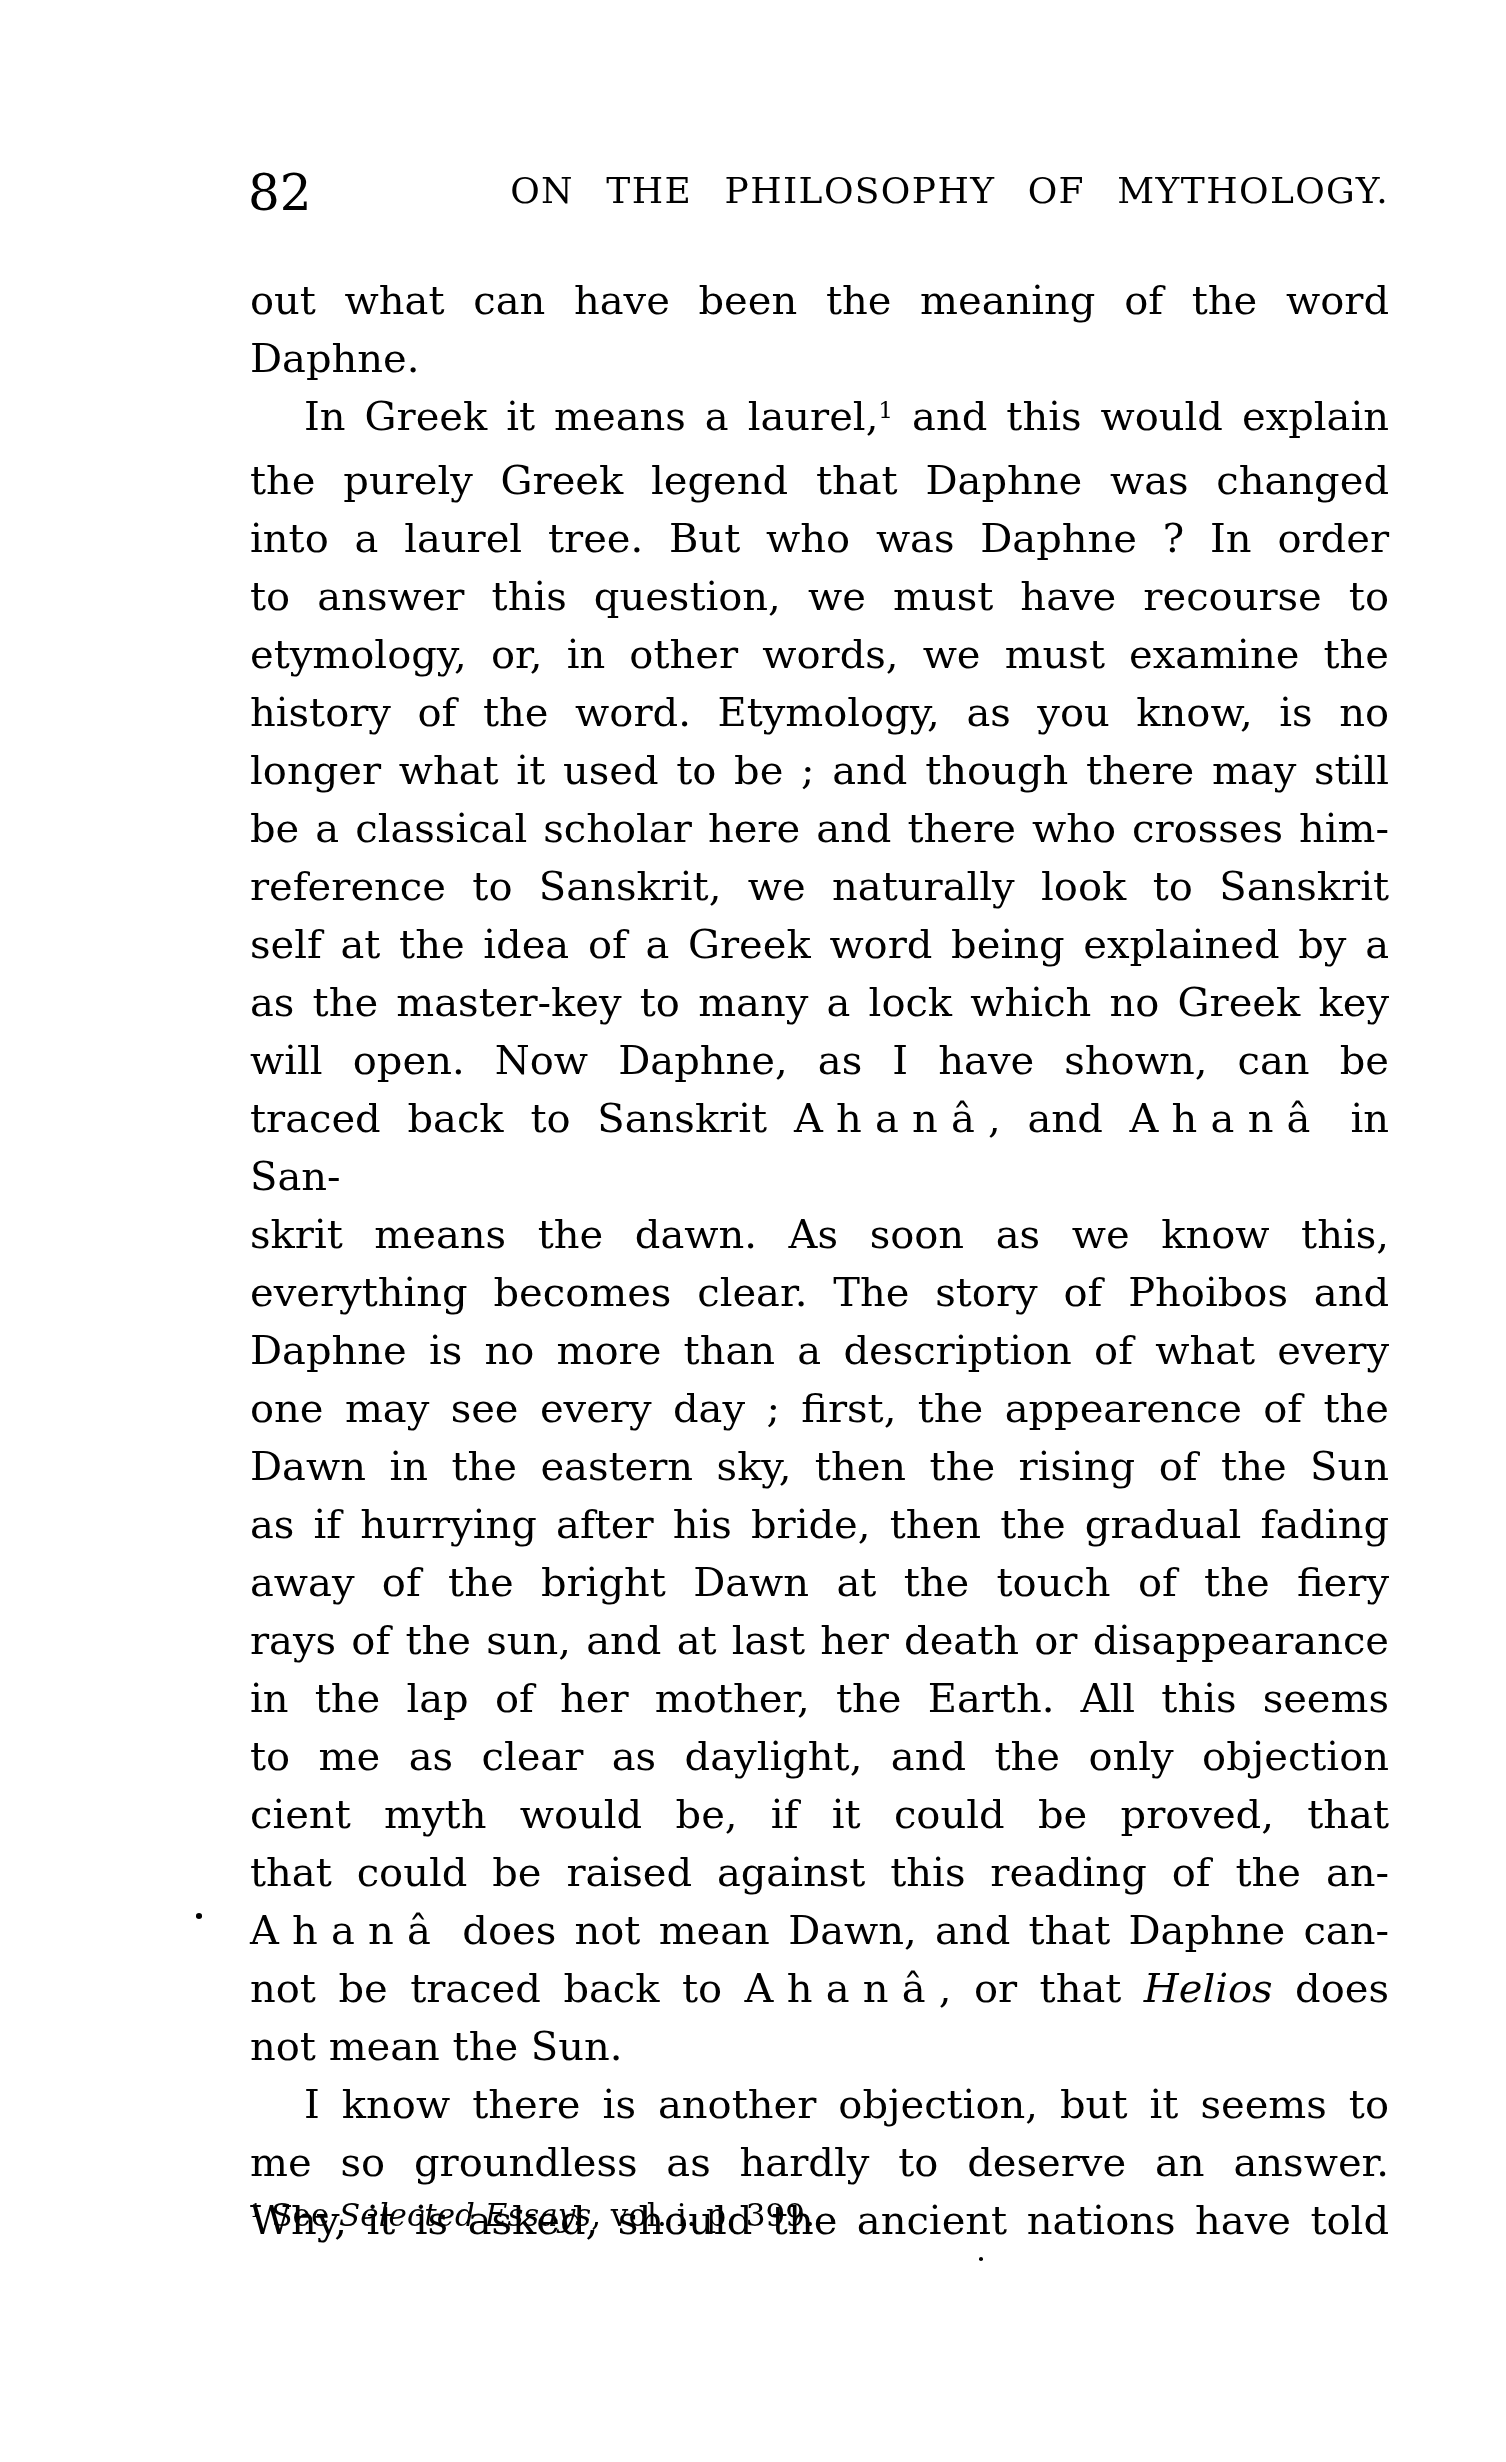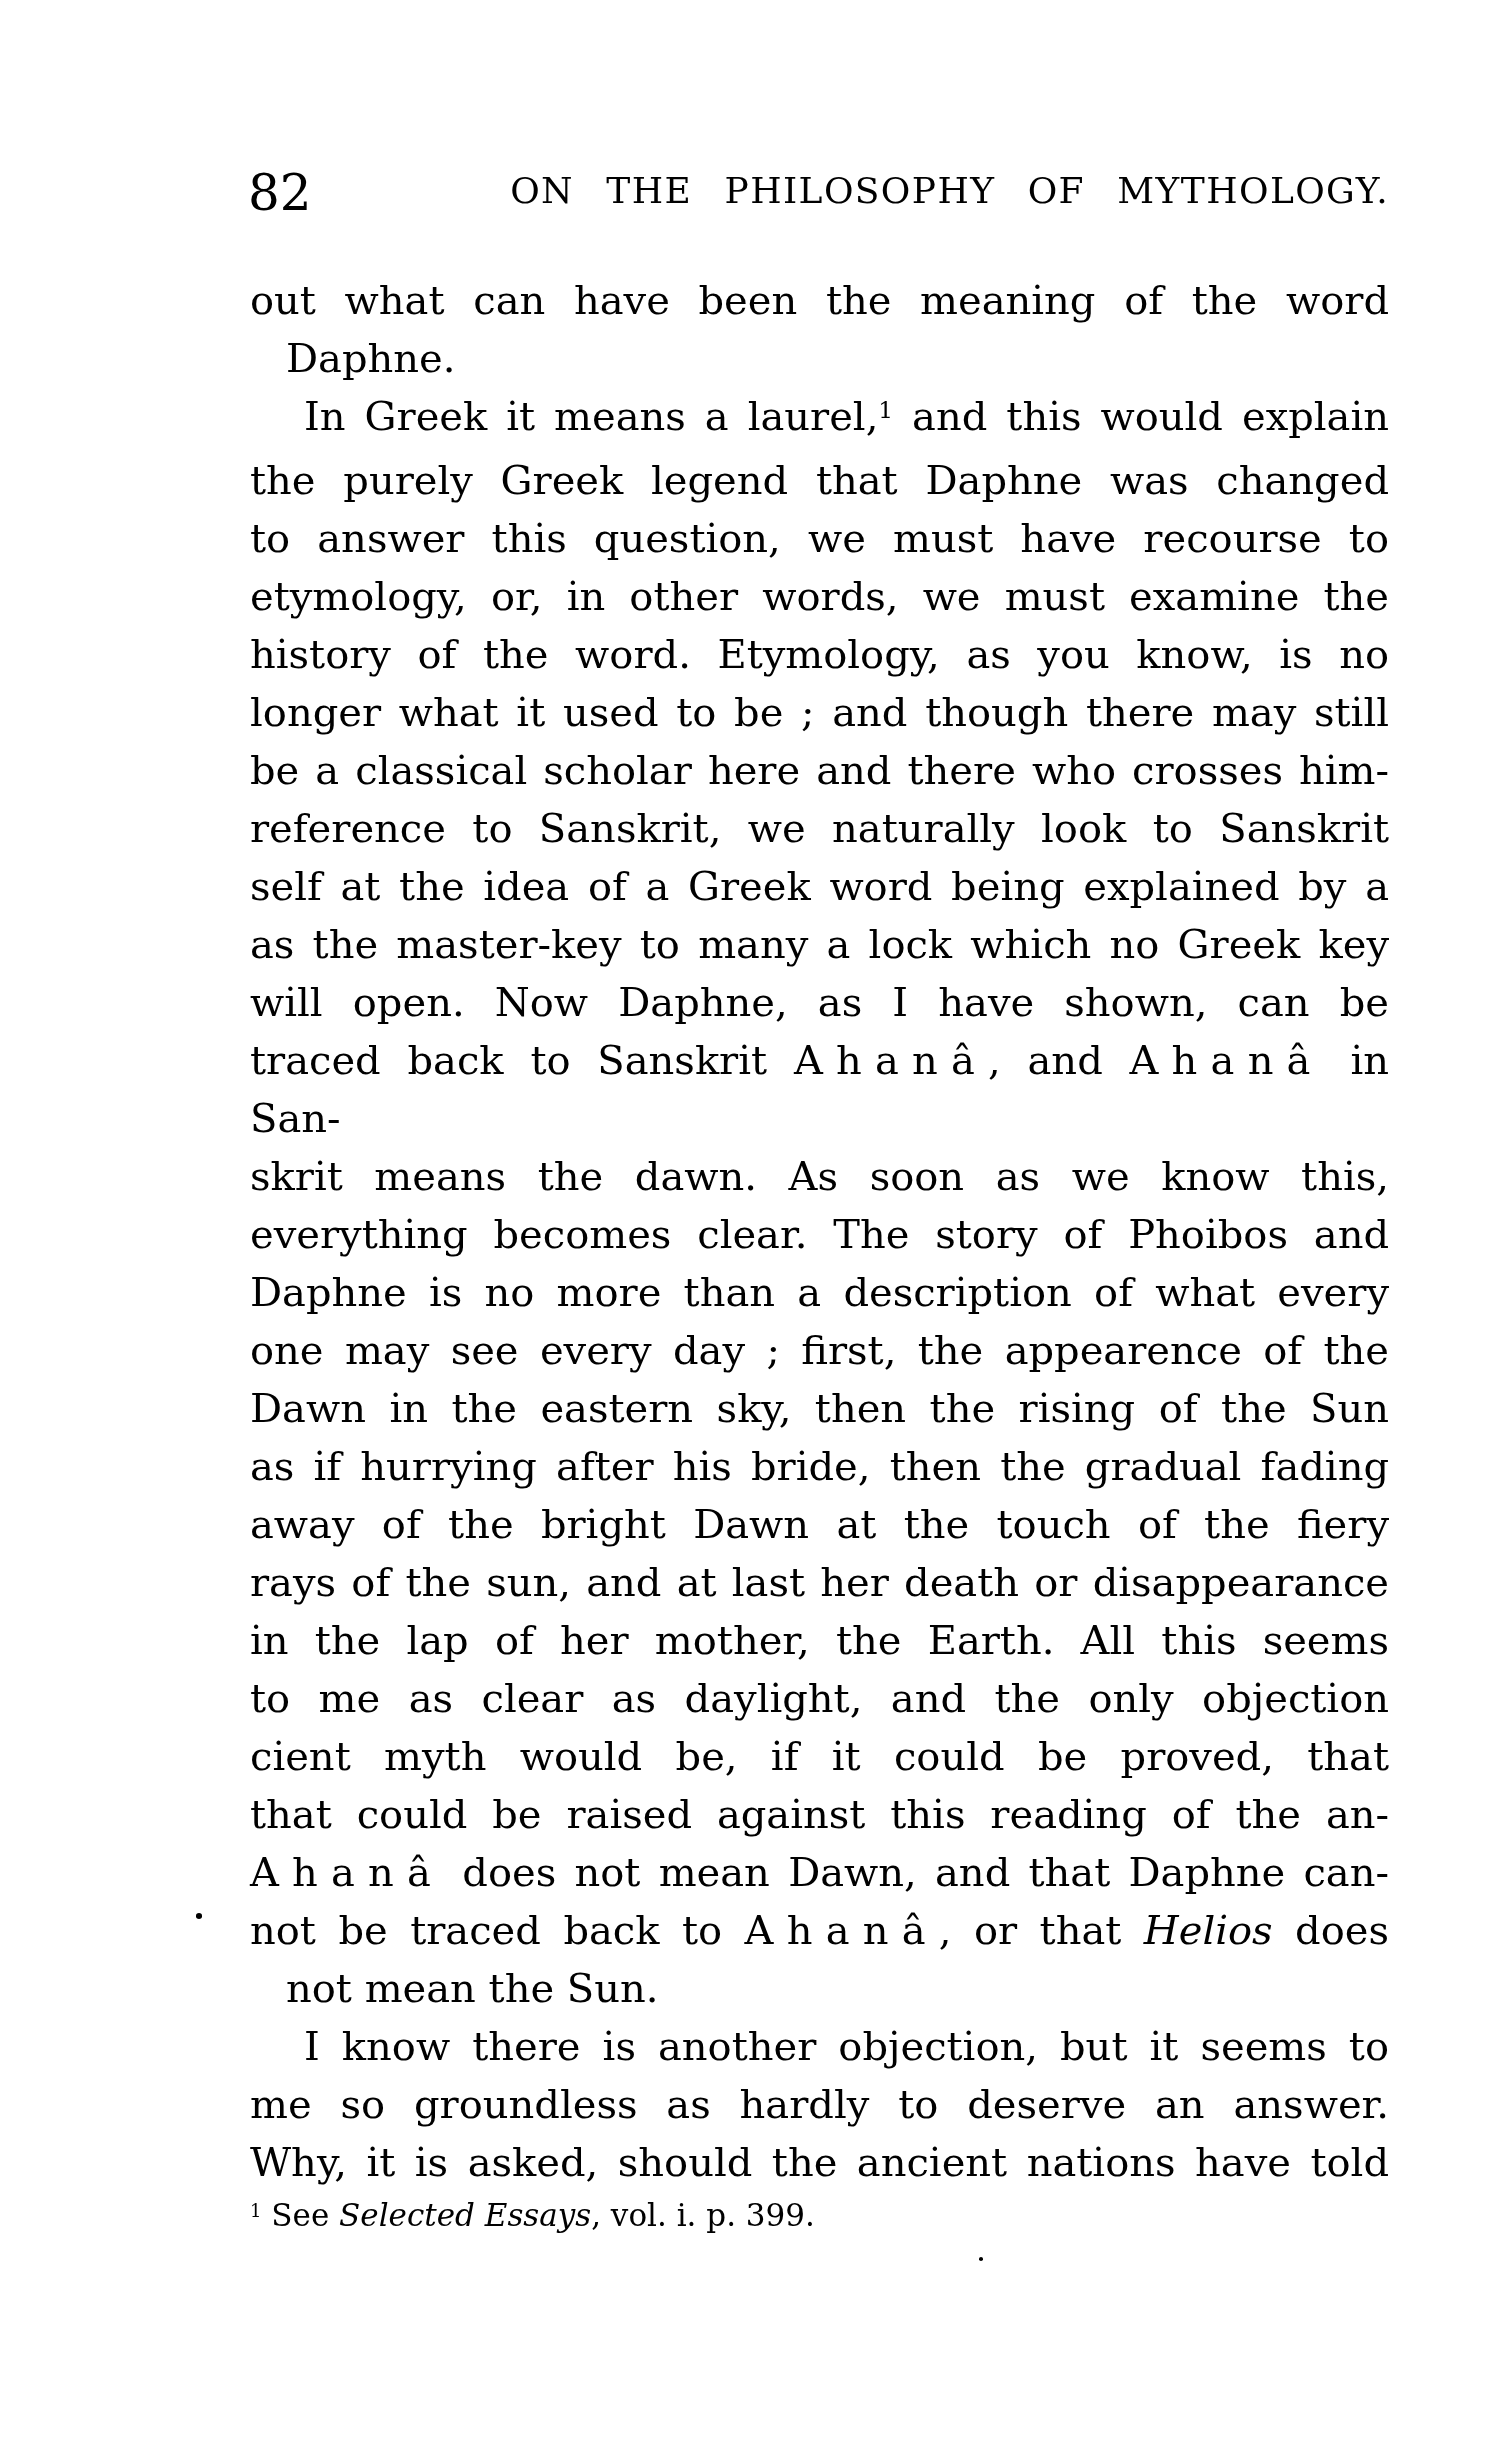--- a/index.html
+++ b/index.html
@@ -28,21 +28,21 @@
   .body-text {
     position: absolute; left: 250px; top: 271px; width: 1139px;
     font-size: 40px;
   }
   .line {
     line-height: 58px;
     text-align: justify;
     text-align-last: justify;
     text-justify: inter-word;
   }
-  .line.left { text-align: right; text-align-last: left; margin-left: 36px; }
+  .line.left { text-align: right; text-align-last: left; }
   .line.indent { text-indent: 54px; }
 
   .it  { font-style: italic; }
   .sp  { letter-spacing: 0.33em; }
   .sup { font-size: 58%; position: relative; top: -0.52em; letter-spacing: 0; }
 
   .footnote {
     position: absolute; left: 250px; top: 2197px; width: 1139px;
     font-size: 31px; line-height: 1.2;
   }
@@ -55,20 +55,21 @@
 <body>
 
 <div class="page">
   <div class="pageno">82</div>
   <div class="running-header">ON THE PHILOSOPHY OF MYTHOLOGY.</div>
   <div class="body-text" id="body-lines">
       <div class="line"><span>out what can have been the meaning of the word</span></div>
       <div class="line left"><span>Daphne.</span></div>
       <div class="line indent"><span>In Greek it means a laurel,</span><span class="sup">1</span><span> and this would explain</span></div>
       <div class="line"><span>the purely Greek legend that Daphne was changed</span></div>
+      <div class="line"><span>into a laurel tree. But who was Daphne ? In order</span></div>
       <div class="line"><span>to answer this question, we must have recourse to</span></div>
       <div class="line"><span>etymology, or, in other words, we must examine the</span></div>
       <div class="line"><span>history of the word. Etymology, as you know, is no</span></div>
       <div class="line"><span>longer what it used to be ; and though there may still</span></div>
       <div class="line"><span>be a classical scholar here and there who crosses him-</span></div>
       <div class="line"><span>reference to Sanskrit, we naturally look to Sanskrit</span></div>
       <div class="line"><span>self at the idea of a Greek word being explained by a</span></div>
       <div class="line"><span>as the master-key to many a lock which no Greek key</span></div>
       <div class="line"><span>will open. Now Daphne, as I have shown, can be</span></div>
       <div class="line"><span>traced back to Sanskrit </span><span class="sp">Ahanâ</span><span>, and </span><span class="sp">Ahanâ</span><span> in San-</span></div>

